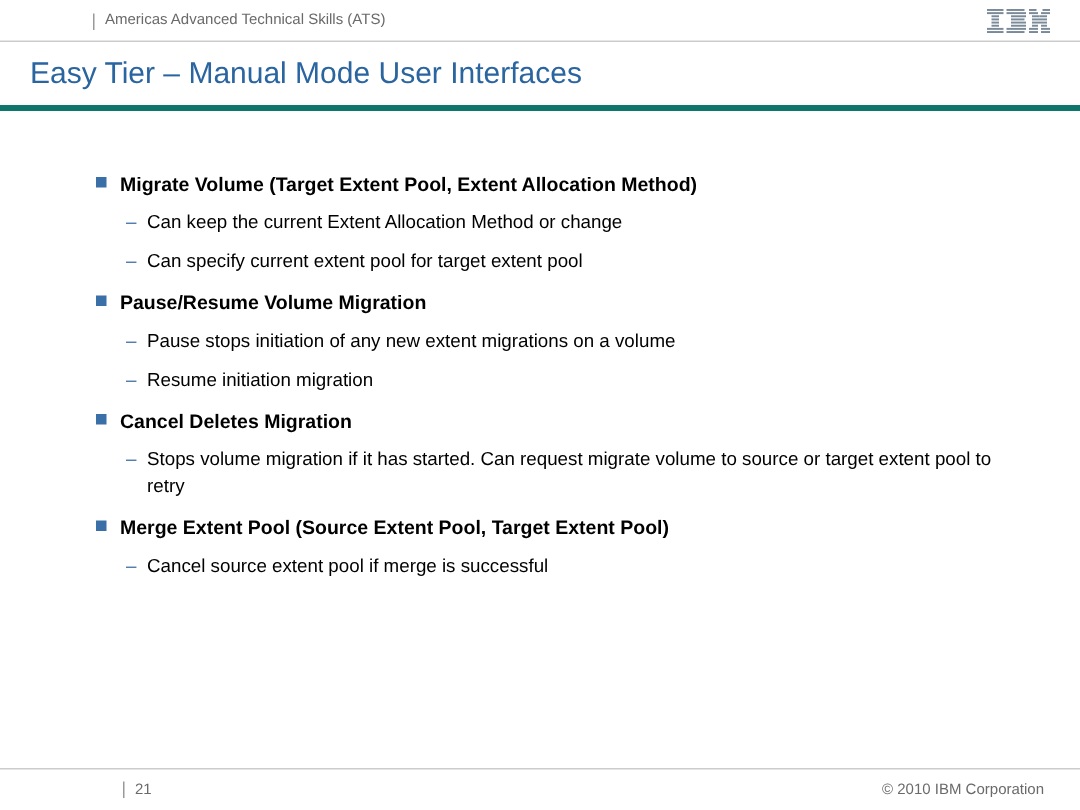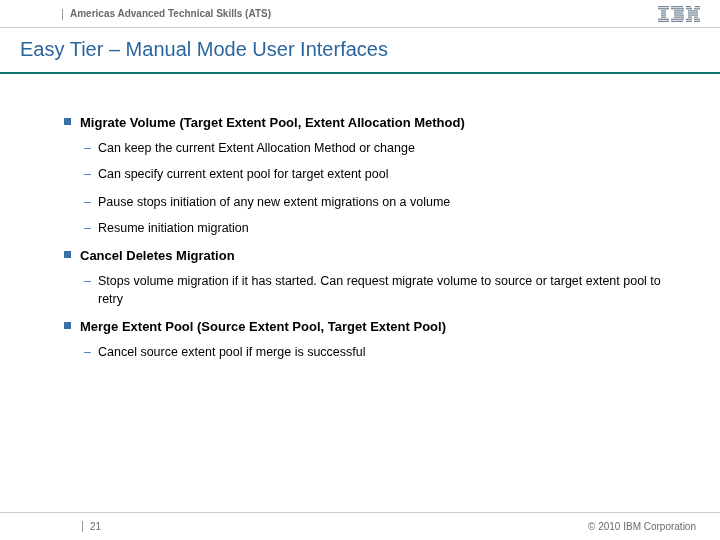--- a/index.html
+++ b/index.html
@@ -11,21 +11,20 @@
     position: relative;
     overflow: hidden;
   }
   .header {
     height: 28px;
     display: flex;
     align-items: center;
     justify-content: space-between;
     padding: 0 20px 0 70px;
     border-bottom: 1px solid #cccccc;
-    font-weight: bold;
   }
   .header-left {
     position: relative;
     font-size: 10px;
     color: #6a6a6a;
   }
   .header-left::before {
     content: "";
     position: absolute;
     left: -8px;
@@ -35,21 +34,21 @@
     background: #999;
   }
   .ibm-logo {
     display: flex;
     gap: 0;
     align-items: center;
   }
   .ibm-logo svg { display: block; }
   .title-area {
     padding: 10px 20px 0 20px;
-    border-bottom: 2px solid #0f766e;
+    border-bottom: 4px solid #0f766e;
     height: 46px;
   }
   .title {
     font-size: 20px;
     font-weight: normal;
     color: #2a65a0;
   }
   .content {
     padding: 40px 56px 0 80px;
     font-size: 12.5px;
@@ -164,20 +163,21 @@
   <div class="title">Easy Tier – Manual Mode User Interfaces</div>
 </div>
 
 <div class="content">
   <div class="item">
     <div class="item-head">Migrate Volume (Target Extent Pool, Extent Allocation Method)</div>
     <div class="sub">Can keep the current Extent Allocation Method or change</div>
     <div class="sub">Can specify current extent pool for target extent pool</div>
   </div>
   <div class="item">
+    <div class="item-head">Pause/Resume Volume Migration</div>
     <div class="sub">Pause stops initiation of any new extent migrations on a volume</div>
     <div class="sub">Resume initiation migration</div>
   </div>
   <div class="item">
     <div class="item-head">Cancel Deletes Migration</div>
     <div class="sub">Stops volume migration if it has started. Can request migrate volume to source or target extent pool to retry</div>
   </div>
   <div class="item">
     <div class="item-head">Merge Extent Pool (Source Extent Pool, Target Extent Pool)</div>
     <div class="sub">Cancel source extent pool if merge is successful</div>

